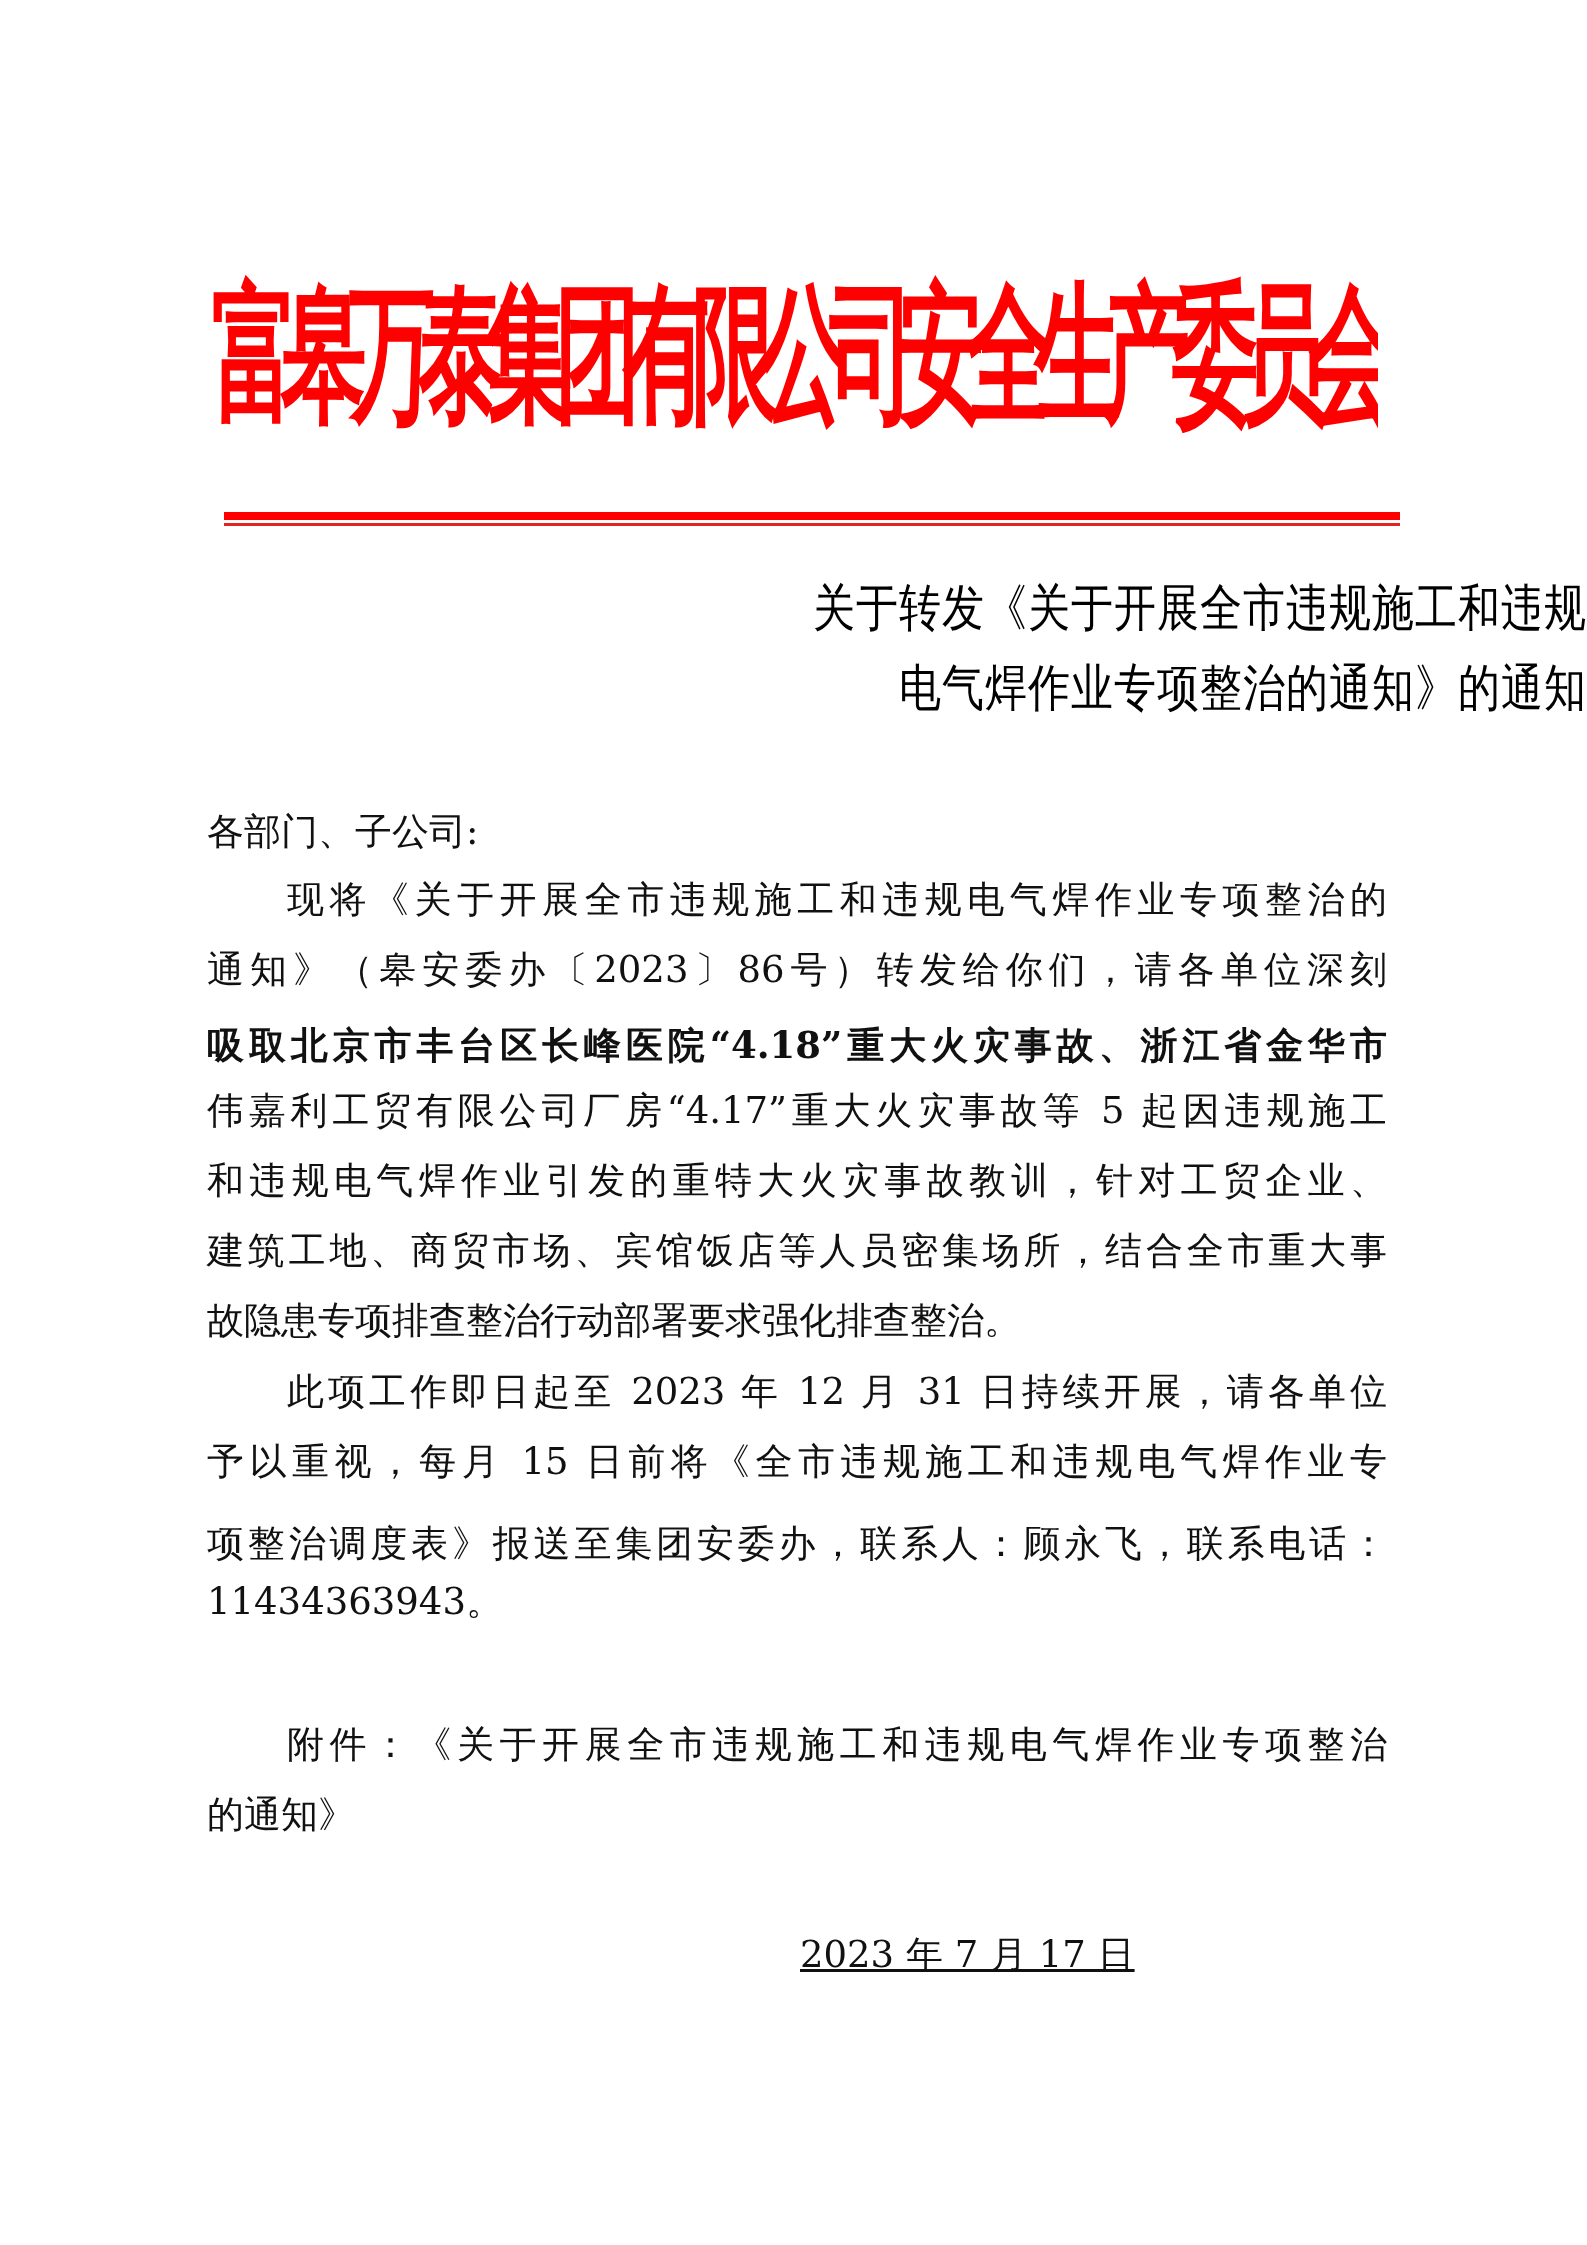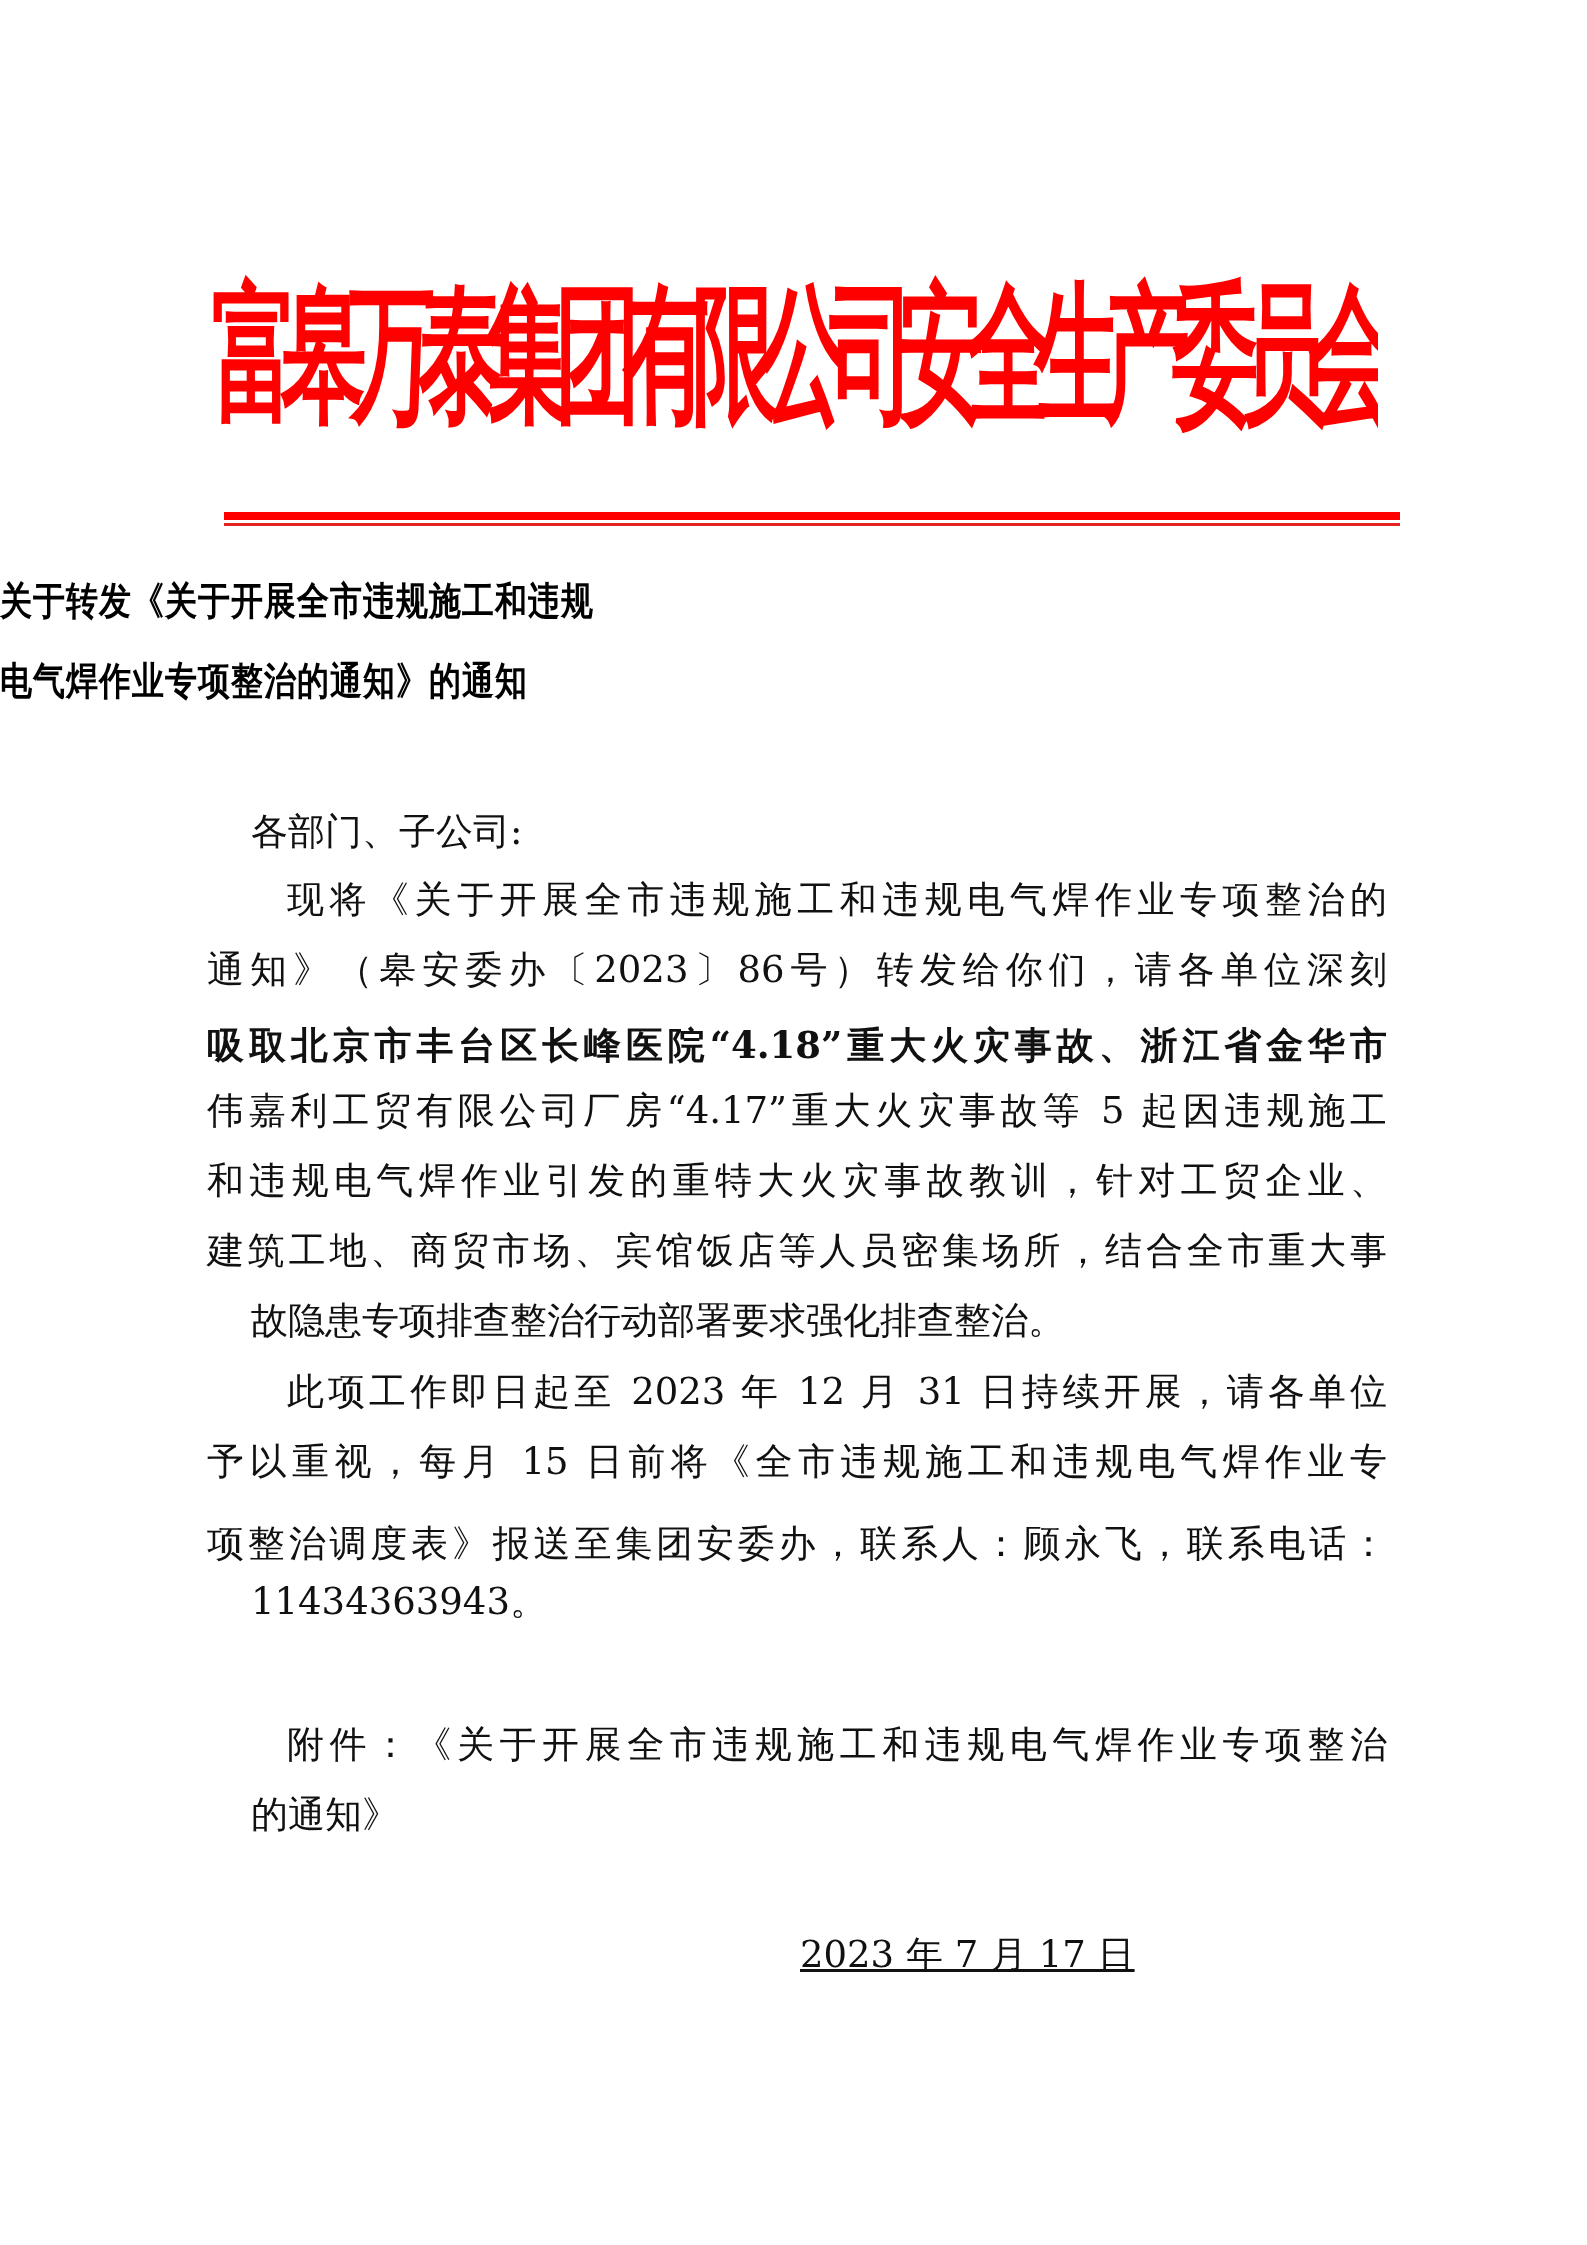--- a/index.html
+++ b/index.html
@@ -60,24 +60,24 @@
       top: 523px;
       width: 1176px;
       height: 3px;
       background: #e32222;
     }
     
     .doc-title {
       position: absolute;
       left: 0;
       width: 1587px;
-      text-align: left;
+      text-align: right;
       font-family: "DejaVu Serif", "Liberation Serif", serif;
-      font-weight: bold;
-      font-size: 32px;
+      font-weight: normal;
+      font-size: 42px;
       color: #000000;
       letter-spacing: 1px;
     }
     .doc-title span {
       display: inline-block;
       transform: scaleY(1.2);
     }
     .title-line-1 { top: 580px; }
     .title-line-2 { top: 660px; }
 
@@ -89,21 +89,21 @@
       font-family: "DejaVu Serif", "Liberation Serif", serif;
       font-size: 37px;
       line-height: 50px;
       height: 50px;
       white-space: nowrap;
       color: #111111;
       text-align: justify;
       text-align-last: justify;
     }
     .line.indent { left: 287px; width: 1100px; }
-    .line.last { text-align-last: left; margin-left: 44px; }
+    .line.last { text-align-last: left; }
     .signature {
       position: absolute;
       left: 665px;
       width: 720px;
       font-family: "DejaVu Serif", "Liberation Serif", serif;
       font-size: 37px;
       line-height: 50px;
       white-space: nowrap;
       text-align: justify;
       text-align-last: justify;

